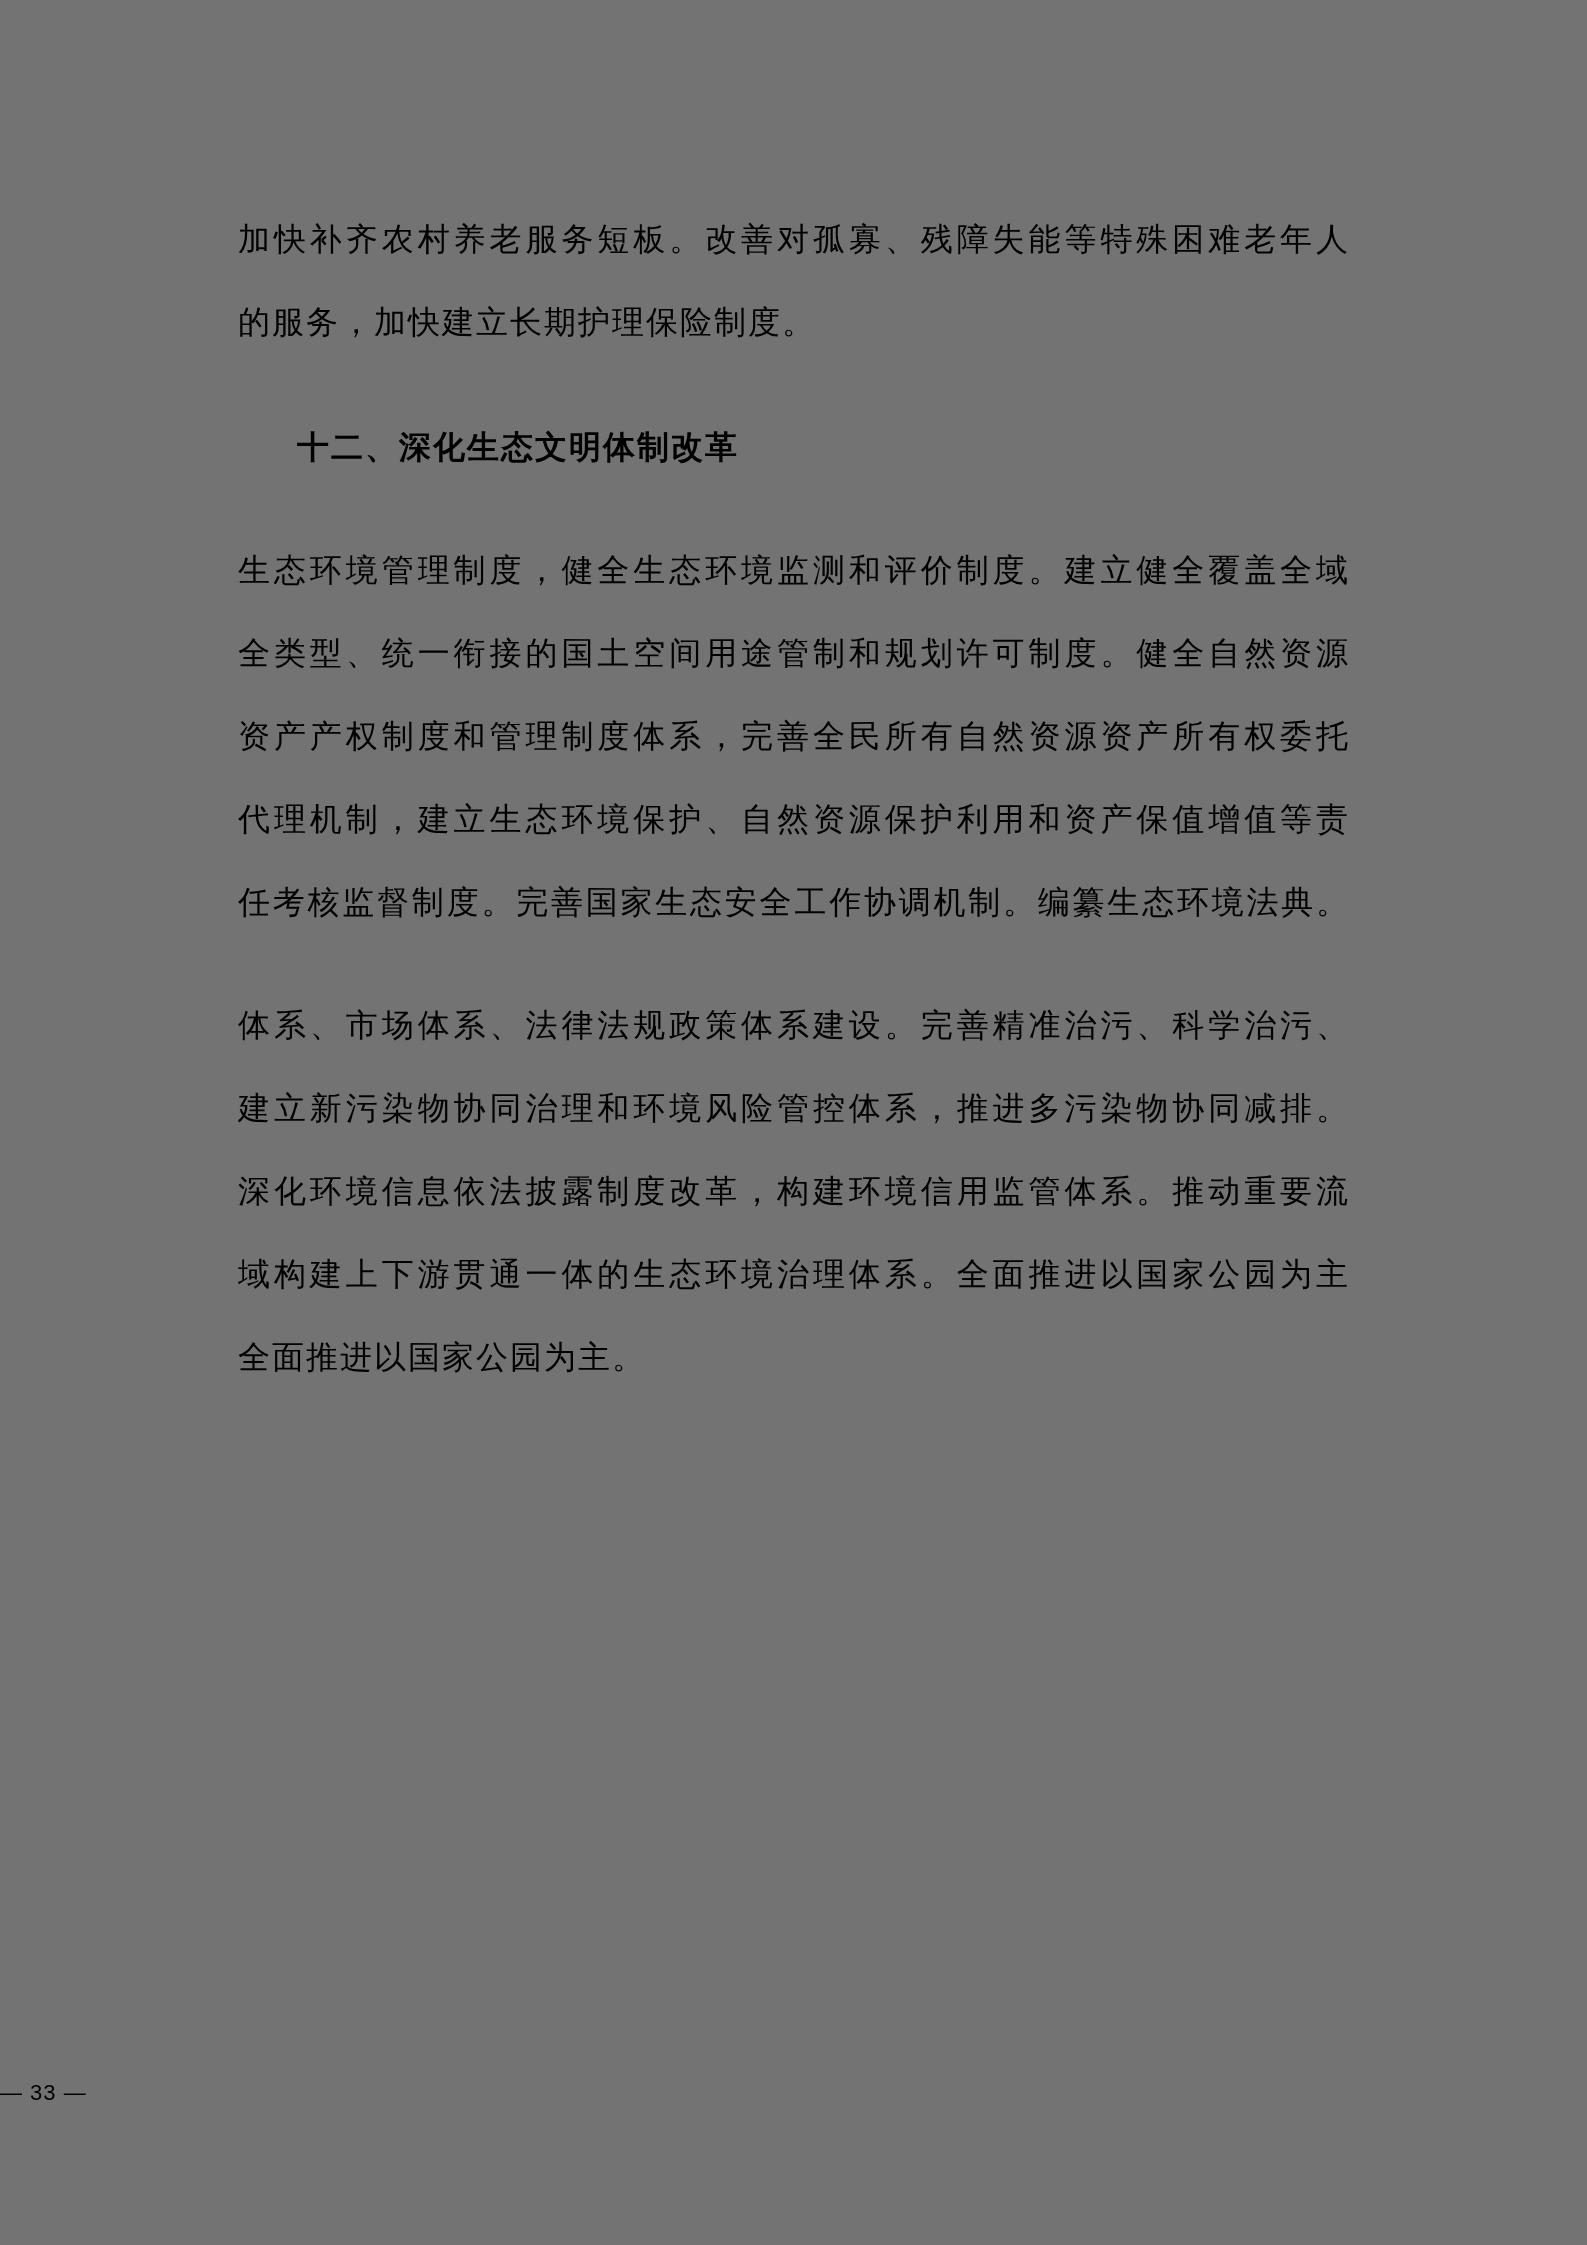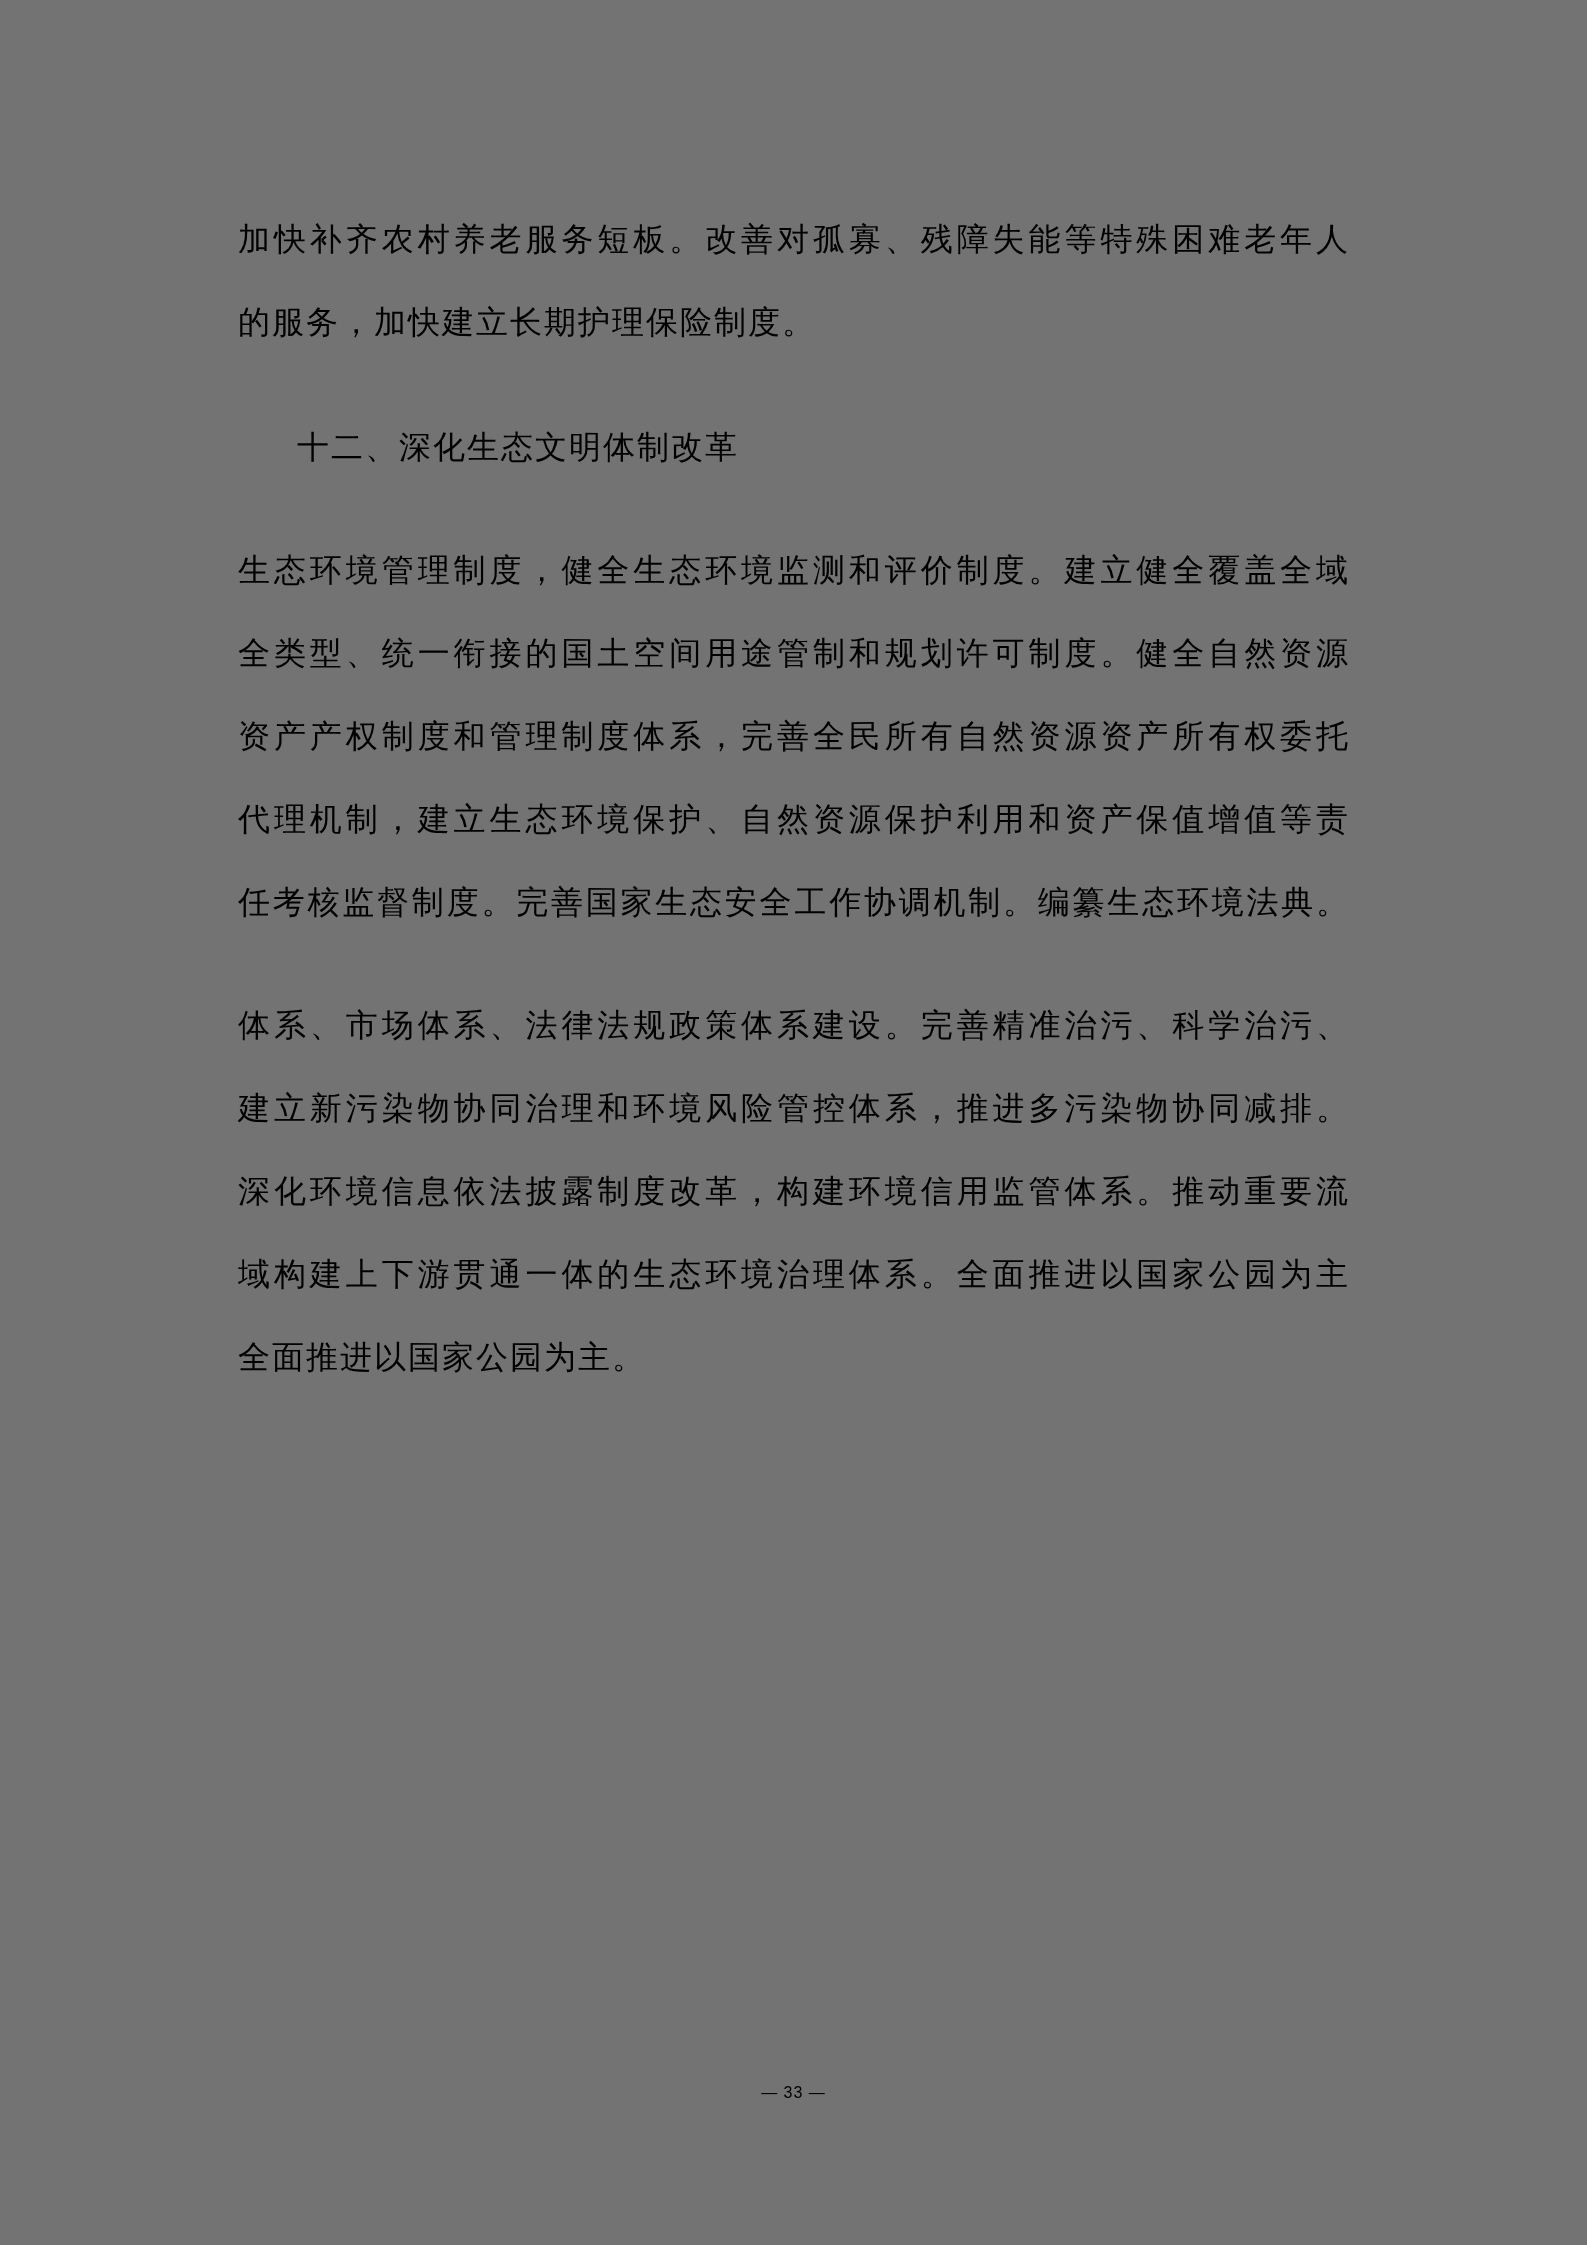--- a/index.html
+++ b/index.html
@@ -41,31 +41,30 @@
     text-align: left;
     text-align-last: left;
   }
   .text-line.indent {
     padding-left: 59px;
   }
   .heading-line {
     font-size: 32px;
     line-height: 83px;
     letter-spacing: 2px;
-    font-weight: normal;
+    font-weight: bold;
     padding-left: 59px;
     text-align: left;
   }
   .footer {
     position: absolute;
     left: 0;
     width: 100%;
     top: 2078px;
-    text-align: center;
-    font-size: 16px;
+    font-size: 22px;
     letter-spacing: 1px;
     line-height: 30px;
   }
 </style>
 </head>
 <body>
 
 <div class="page">
   <div class="content" id="doc-body">
       <div class="para">

